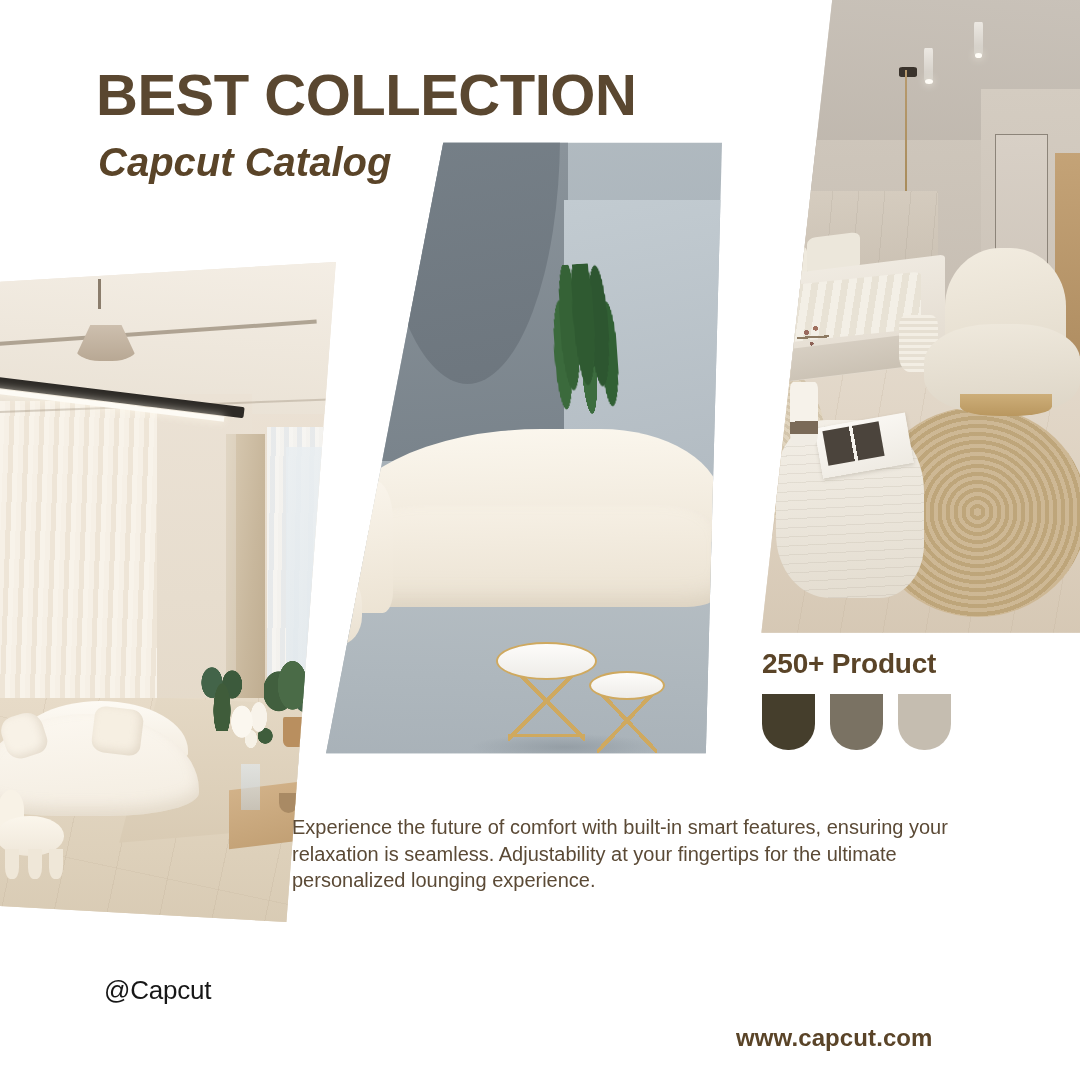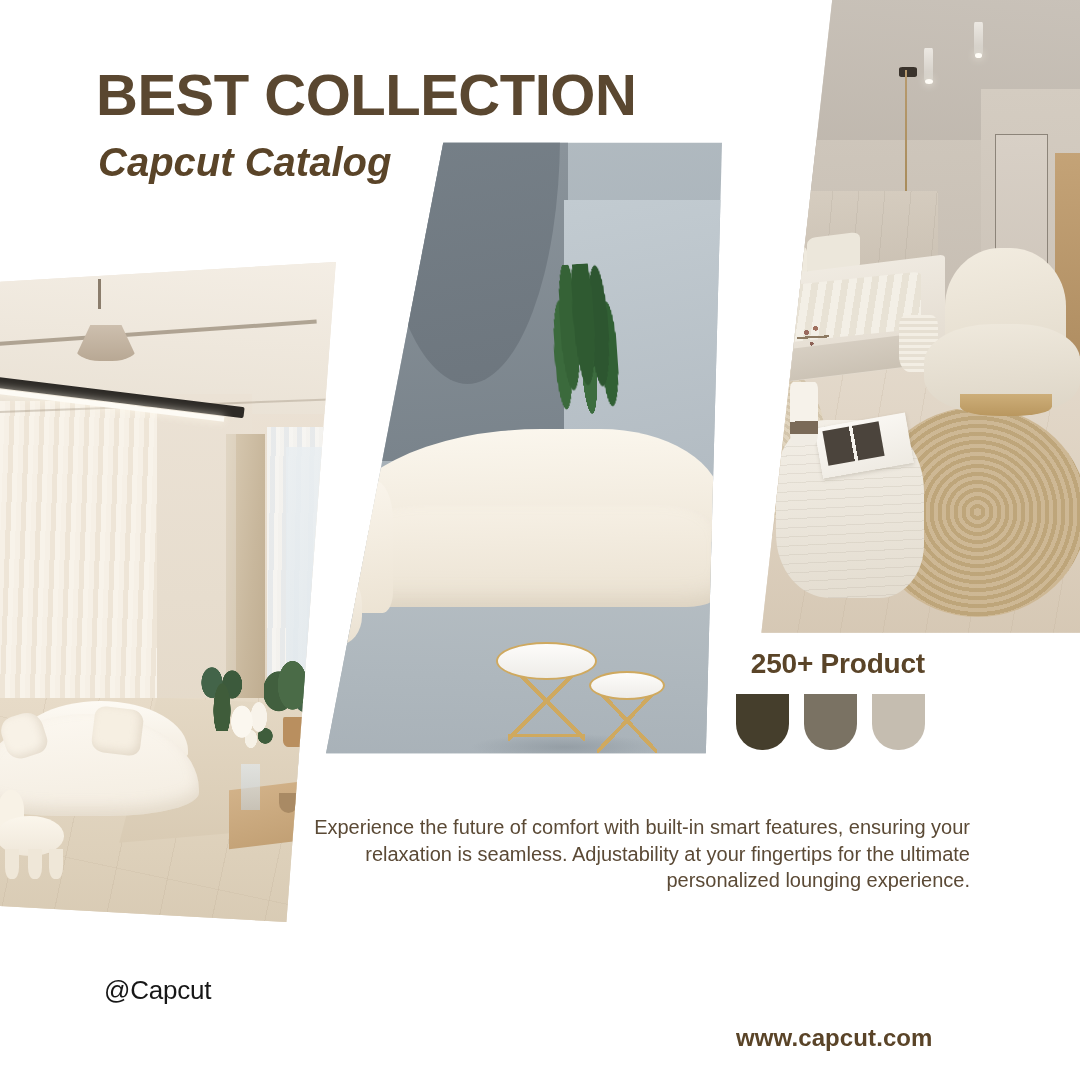--- a/index.html
+++ b/index.html
@@ -11,21 +11,20 @@
     position:relative;
   }
 
   .poster {
     position:absolute;
     inset:0;
     width:1080px;
     height:1080px;
     background:#ffffff;
     overflow:hidden;
-    text-align:right;
   }
 
   
   .headline {
     position:absolute;
     left:96px;
     top:66px;
     font-size:58px;
     font-weight:bold;
     letter-spacing:-0.5px;
@@ -273,21 +272,21 @@
   .R-twig { position:absolute; left:20%; top:51%; width:9%; height:11%;
     background:
       radial-gradient(circle 2.5px at 30% 12%,#9a6a5e 0 99%,transparent 100%),
       radial-gradient(circle 2.5px at 58% 6%,#a0705f 0 99%,transparent 100%),
       radial-gradient(circle 2px at 46% 28%,#8d6256 0 99%,transparent 100%),
       linear-gradient(177deg,transparent 0 18%,#8d7a62 18% 21%,transparent 21%); }
   .R-wall-left { position:absolute; left:-2%; top:10%; width:12%; height:56%;
     background:linear-gradient(178deg,#b8bec2,#aab1b6); opacity:.85; }
 
   
-  .product-block { position:absolute; left:736px; top:650px; z-index:45; }
+  .product-block { position:absolute; left:762px; top:650px; z-index:45; }
   .product-count {
     font-size:28px; font-weight:bold; color:#5a4428;
     letter-spacing:-0.2px; white-space:nowrap; line-height:1;
   }
   .swatches { display:flex; gap:15px; margin-top:16px; }
   .swatch { width:53px; height:56px; border-radius:0 0 26px 26px; }
 
   
   .body-copy {
     position:absolute;

